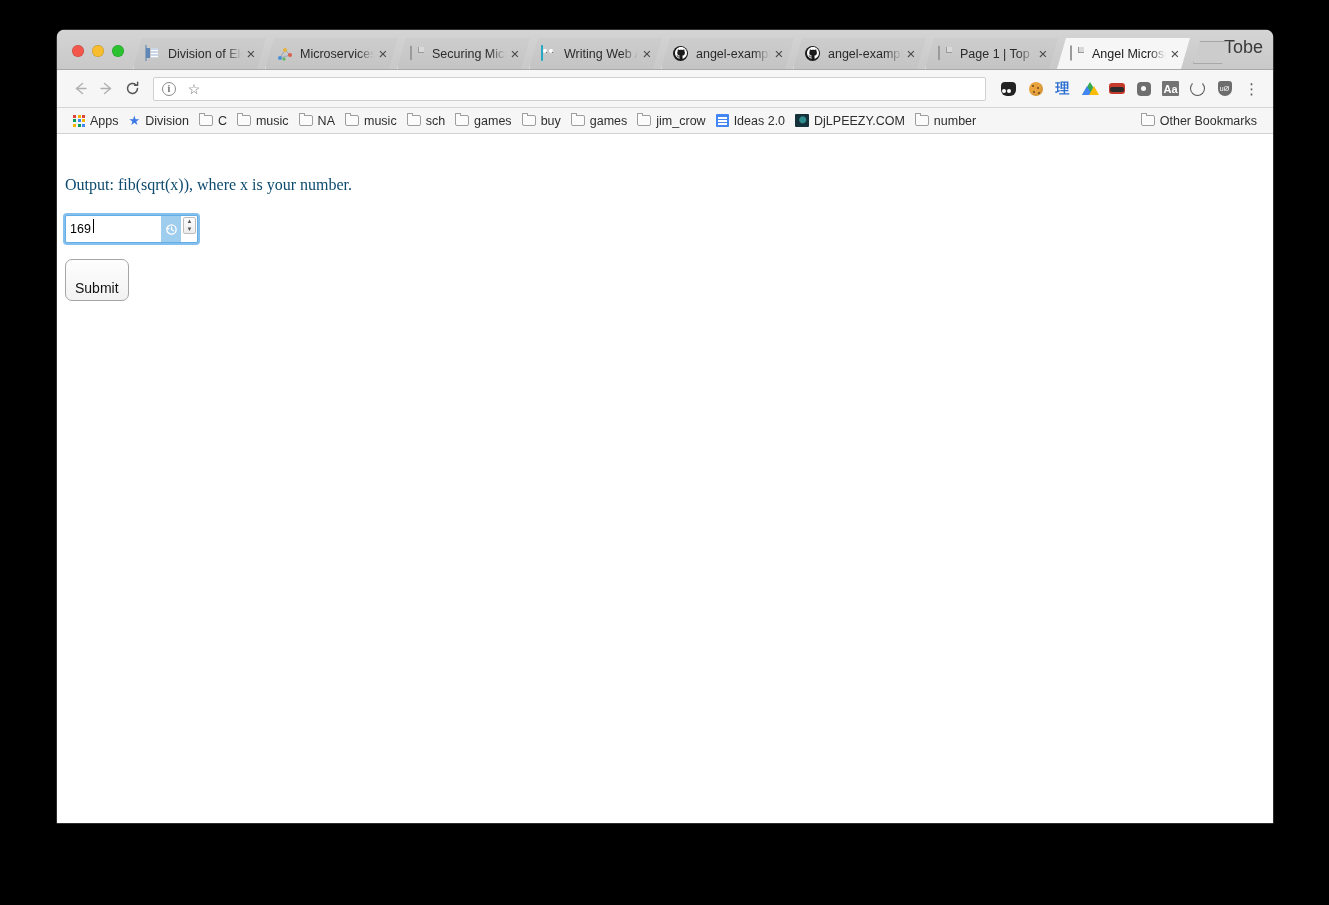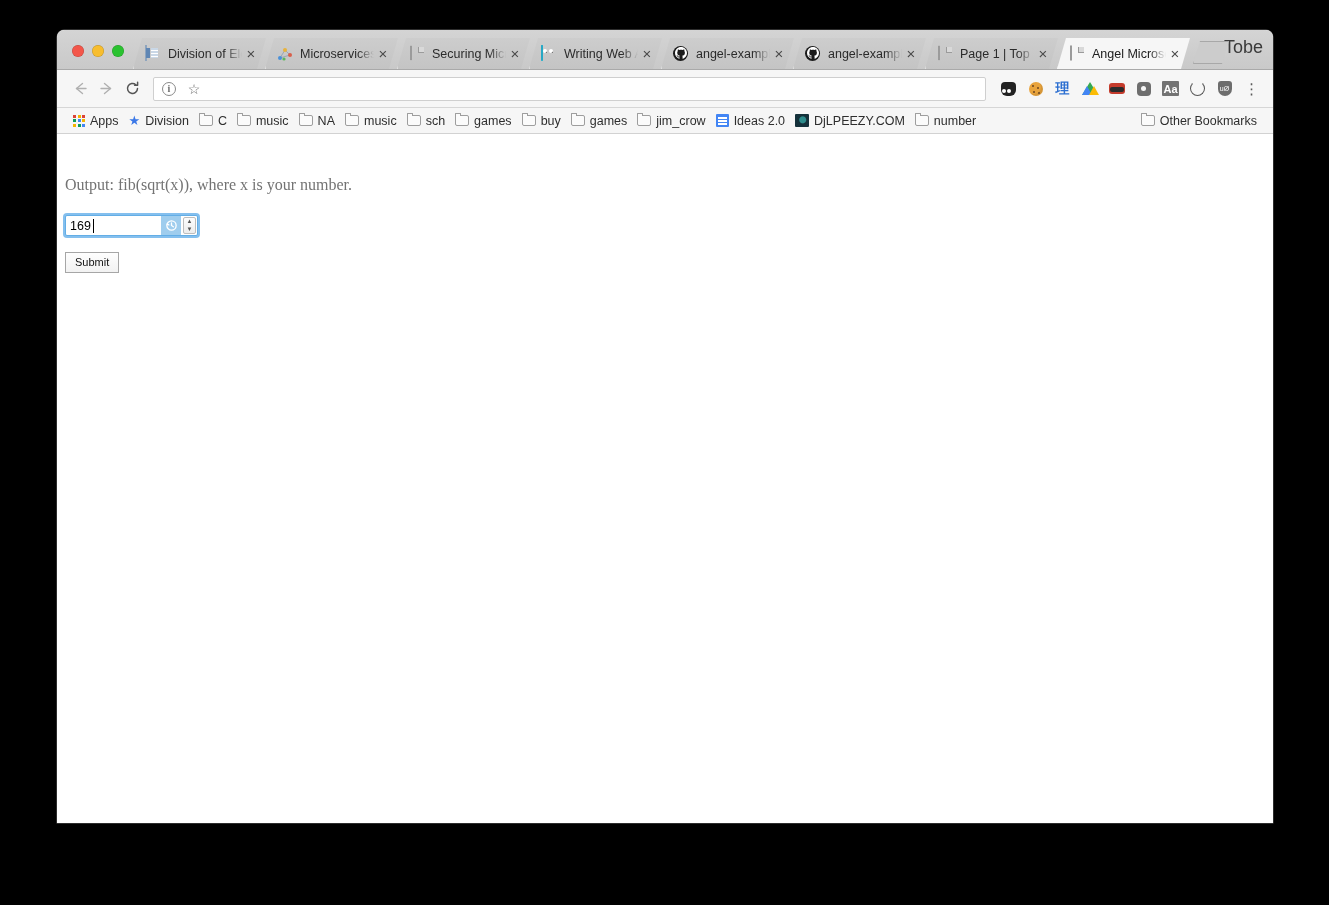--- a/index.html
+++ b/index.html
@@ -448,27 +448,27 @@
     font-size: 33px;
     font-weight: bold;
     color: #000;
     margin: 14px 0 0 0;
     padding-left: 0;
     letter-spacing: -0.2px;
   }
   .page-p {
     font-family: "Liberation Serif", serif;
     font-size: 16px;
-    color: #737373;
+    color: #0c4a6e;
     margin: 34px 0 0 0;
   }
   .number-field-wrap {
     margin-top: 21px;
     width: 133px;
-    height: 21px;
+    height: 28px;
     position: relative;
     background: #fff;
     border: 1px solid #63aee6;
     border-radius: 2px;
     box-shadow: 0 0 0 2px rgba(110,180,235,.85);
     display: flex;
     align-items: center;
     box-sizing: border-box;
   }
   .number-input {
@@ -511,26 +511,26 @@
     flex-direction: column;
     align-items: center;
     justify-content: space-around;
     font-size: 6px;
     color: #555;
     line-height: 5px;
   }
   .submit-btn {
     margin-top: 16px;
     font-family: "Liberation Sans", sans-serif;
-    font-size: 11px;
+    font-size: 14px;
     color: #111;
     background: linear-gradient(#fefefe, #f2f2f2);
     border: 1px solid #a6a6a6;
-    border-radius: 0;
-    padding: 3px 9px 4px 9px;
+    border-radius: 7px;
+    padding: 21px 9px 4px 9px;
     line-height: 1.1;
   }
 </style>
 </head>
 <body>
 
 <div id="browser-window">
 
   <div class="tabstrip">
     <div class="traffic-lights">

